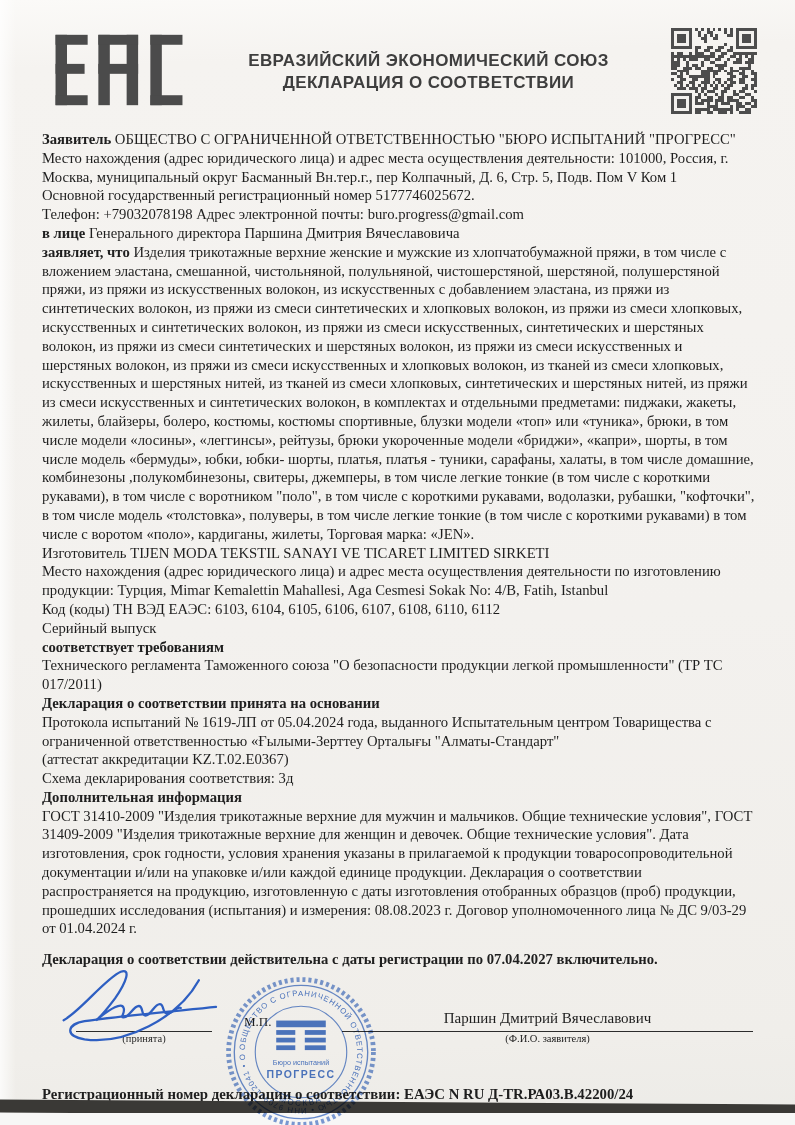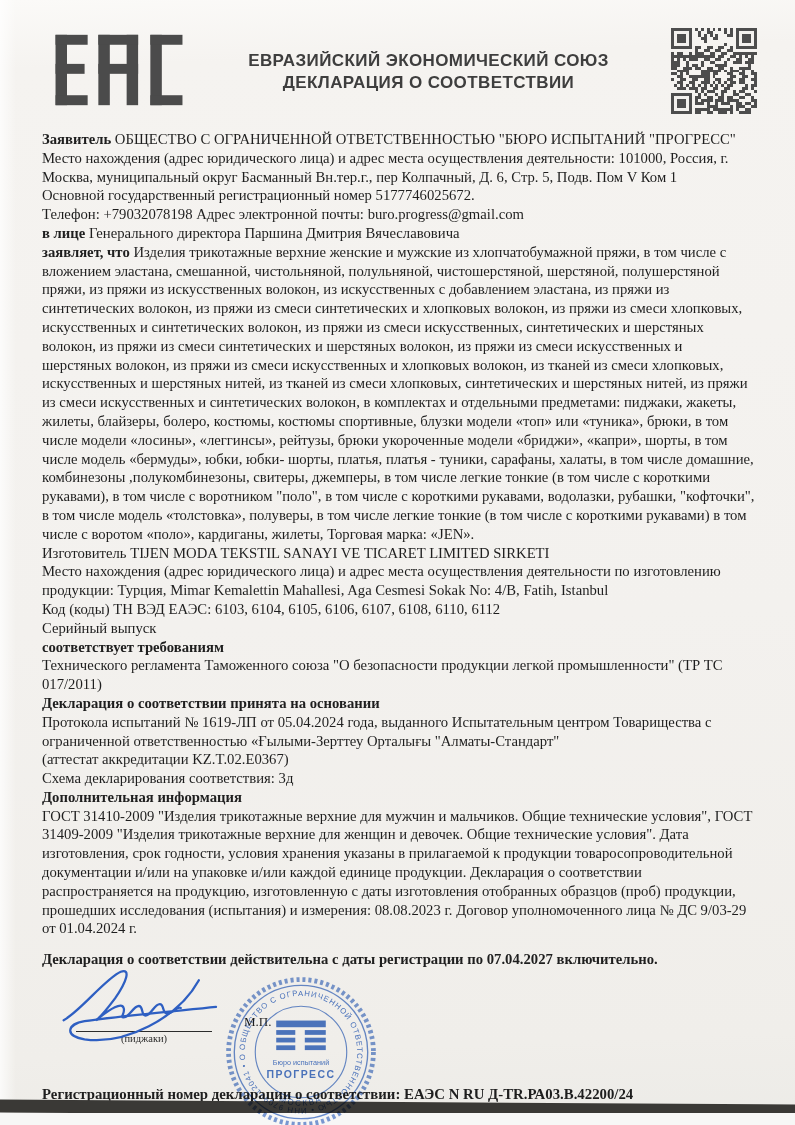--- a/index.html
+++ b/index.html
@@ -437,21 +437,21 @@
     <p class="b gap">Декларация о соответствии действительна с даты регистрации по 07.04.2027 включительно.</p>
 
     <div class="sig-row">
       <svg class="sign-svg" viewBox="0 0 210 90" fill="none">
         <g stroke="#2e5fc2" stroke-width="2.4" stroke-linecap="round">
           <path d="M8 60 C 26 50, 52 16, 68 9 C 79 5, 74 20, 62 37 C 53 49, 46 57, 42 60 C 58 47, 69 41, 71 47 C 73 52, 67 57, 71 57 C 77 57, 81 45, 87 45 C 92 45, 89 55, 94 55 C 100 55, 103 43, 109 43 C 114 43, 111 53, 117 53 C 123 53, 127 45, 131 47"></path>
           <path d="M150 18 C 128 58, 72 86, 30 80 C 8 76, 12 64, 30 61 C 70 55, 130 50, 168 46"></path>
         </g>
       </svg>
       <div class="sign-wrap">
-        <div class="sub-label">(пиджаки)</div>
+        <div class="sub-label">(принята)</div>
       </div>
       <div class="mp">М.П.</div>
 
       <svg class="stamp" viewBox="0 0 170 170" fill="none">
         <defs>
           <path id="ringPath" d="M85 85 m -59 0 a 59 59 0 1 1 118 0 a 59 59 0 1 1 -118 0"></path>
           <path id="botPath" d="M33 102 a 54 54 0 0 0 104 0"></path>
         </defs>
         <circle cx="85" cy="85" r="76" stroke="#3c6cc6" stroke-width="5" stroke-dasharray="3.2 3.1" opacity=".75"></circle>
         <circle cx="85" cy="85" r="70" stroke="#3c6cc6" stroke-width="1.4" opacity=".85"></circle>
@@ -468,20 +468,25 @@
           <rect x="59" y="78" width="20" height="5"></rect>
             <rect x="89" y="78" width="22" height="5"></rect>
         </g>
         <text x="85" y="99" text-anchor="middle" font-size="7.6" fill="#3c6cc6">Бюро испытаний</text>
         <text x="85" y="112" text-anchor="middle" font-size="11" font-weight="bold" letter-spacing="1.5" fill="#3c6cc6">ПРОГРЕСС</text>
         <text font-size="8.5" fill="#3c6cc6" letter-spacing="2">
           <textPath href="#botPath" startOffset="50%" text-anchor="middle">МОСКВА</textPath>
         </text>
       </svg>
 
+      <div class="fio-wrap">
+        <div class="fio-name">Паршин Дмитрий Вячеславович</div>
+        <div class="fio-line"></div>
+        <div class="fio-sub">(Ф.И.О. заявителя)</div>
+      </div>
     </div>
 
     <div class="reg">
       <p class="b"><span>Регистрационный номер декларации о соответствии:</span> <span>ЕАЭС N RU Д-TR.РА03.В.42200/24</span></p>
       <p class="b"><span>Дата регистрации декларации о соответствии:</span>&nbsp; <span>08.04.2024</span></p>
     </div>
   </div>
 
   <div class="scan-band"></div>
   <div class="scan-white"></div>

